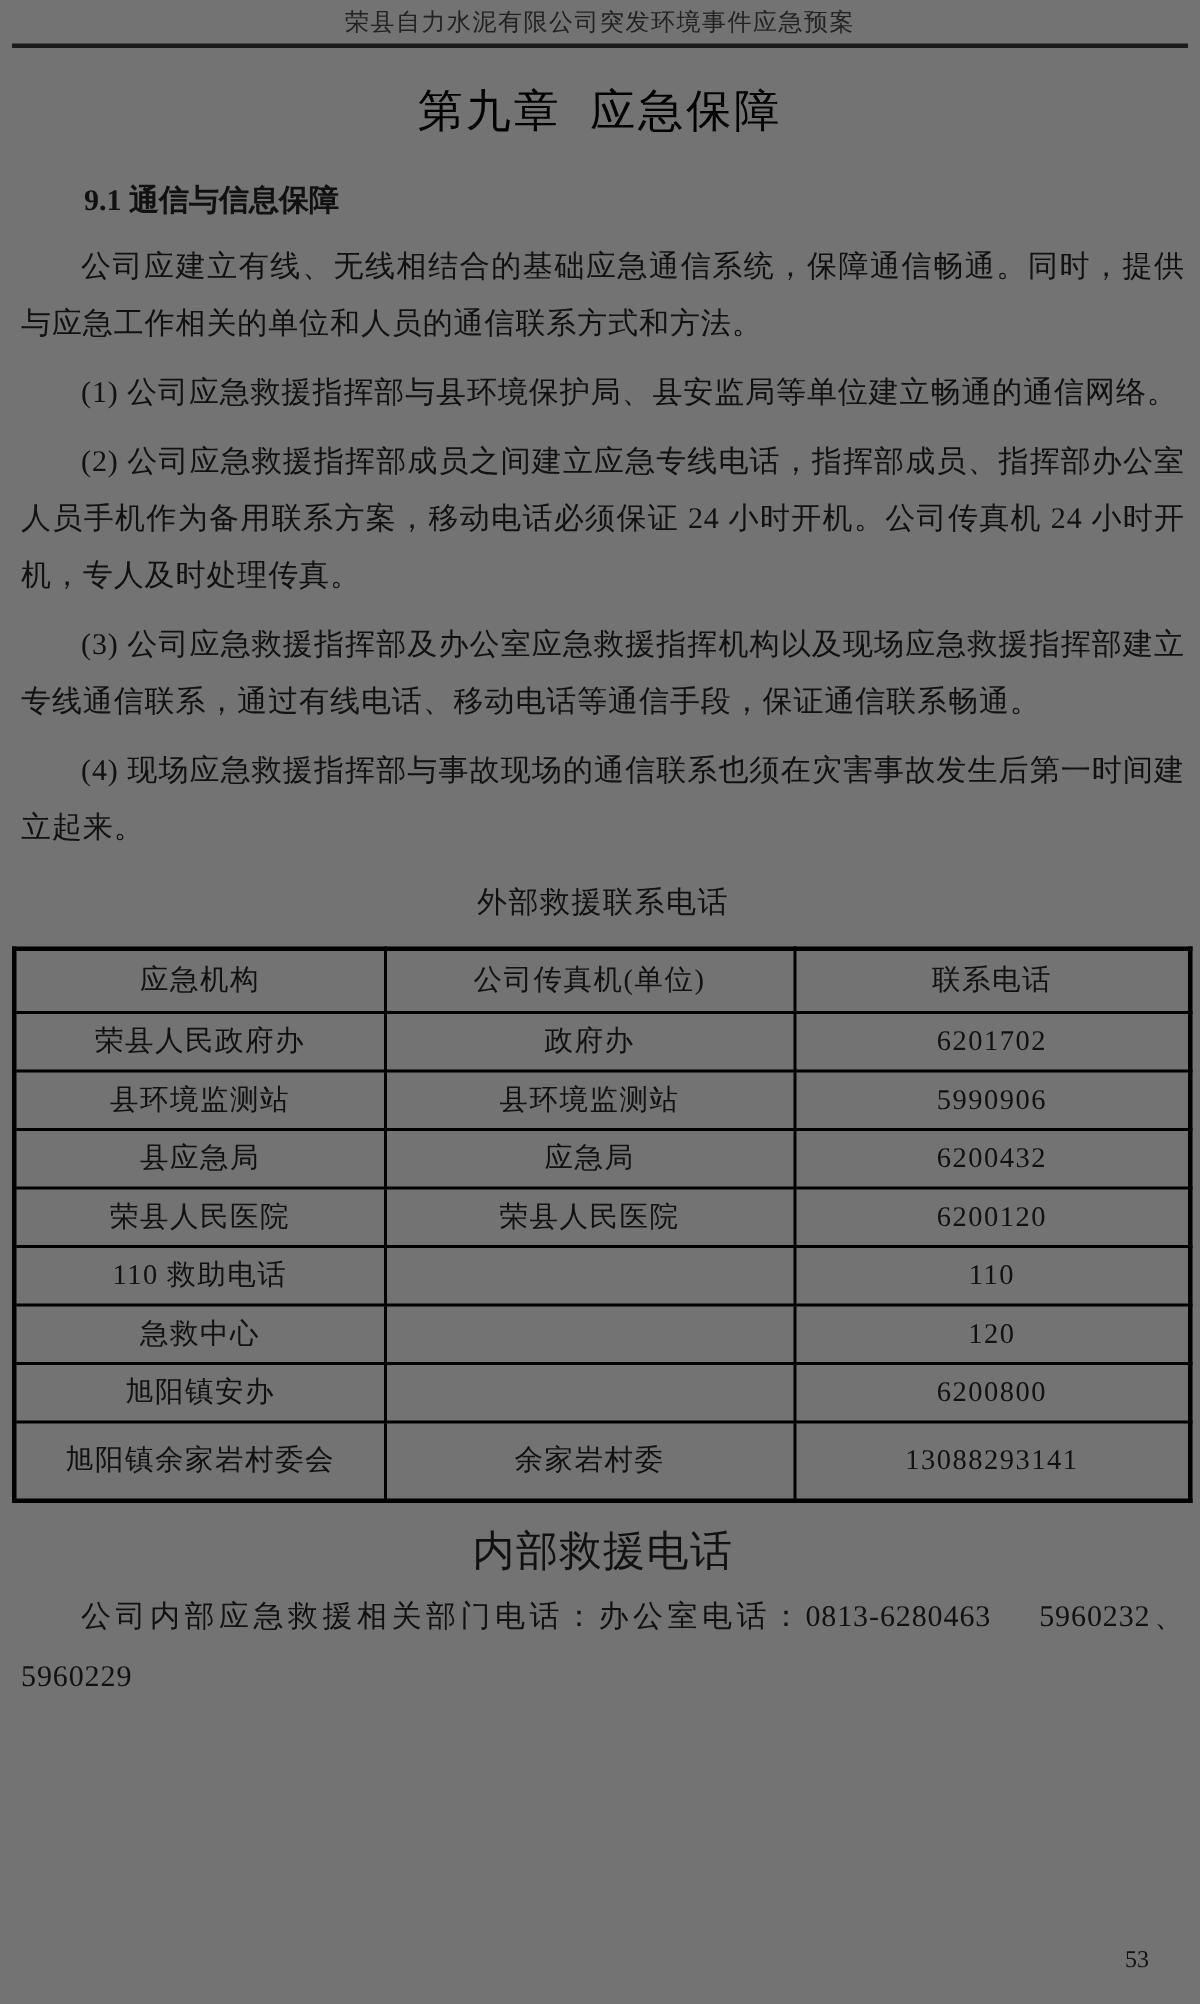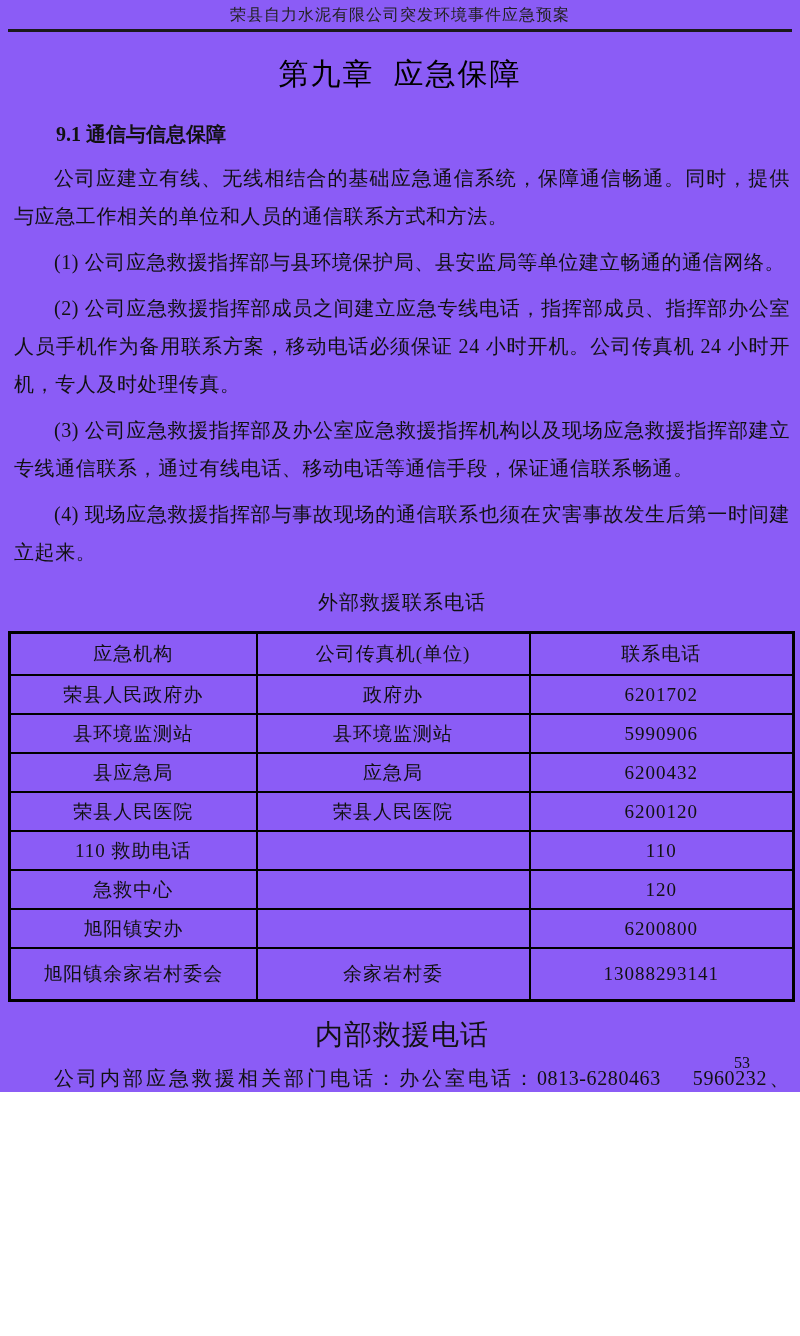--- a/index.html
+++ b/index.html
@@ -3,23 +3,23 @@
 <meta charset="utf-8">
 <style>
   html, body { margin: 0; padding: 0; background: #ffffff; }
   body {
     width: 800px; height: 1336px;
     font-family: "Liberation Serif", "DejaVu Serif", serif;
     color: #111;
   }
   .page {
     position: relative;
-    width: 800px; height: 1092px;
+    width: 800px; height: 1336px;
     overflow: hidden;
-    background: #8b5cf6;
+    background: #737373;
   }
   .doc-header {
     margin: 0 8px;
     padding-top: 5px;
     padding-bottom: 3px;
     text-align: center;
     font-size: 16px;
     letter-spacing: 1px;
     color: #222;
     border-bottom: 3px solid #1a1a1a;
@@ -86,21 +86,21 @@
   }
   p.internal-par {
     margin: 0;
     text-indent: 2em;
     letter-spacing: 0.6px;
     line-height: 40px;
     white-space: pre-wrap;
   }
   .page-number {
     position: absolute;
-    right: 50px;
+    right: 34px;
     bottom: 20px;
     font-size: 16px;
     color: #111;
   }
 </style>
 </head>
 <body>
 
 <div class="page">
 

